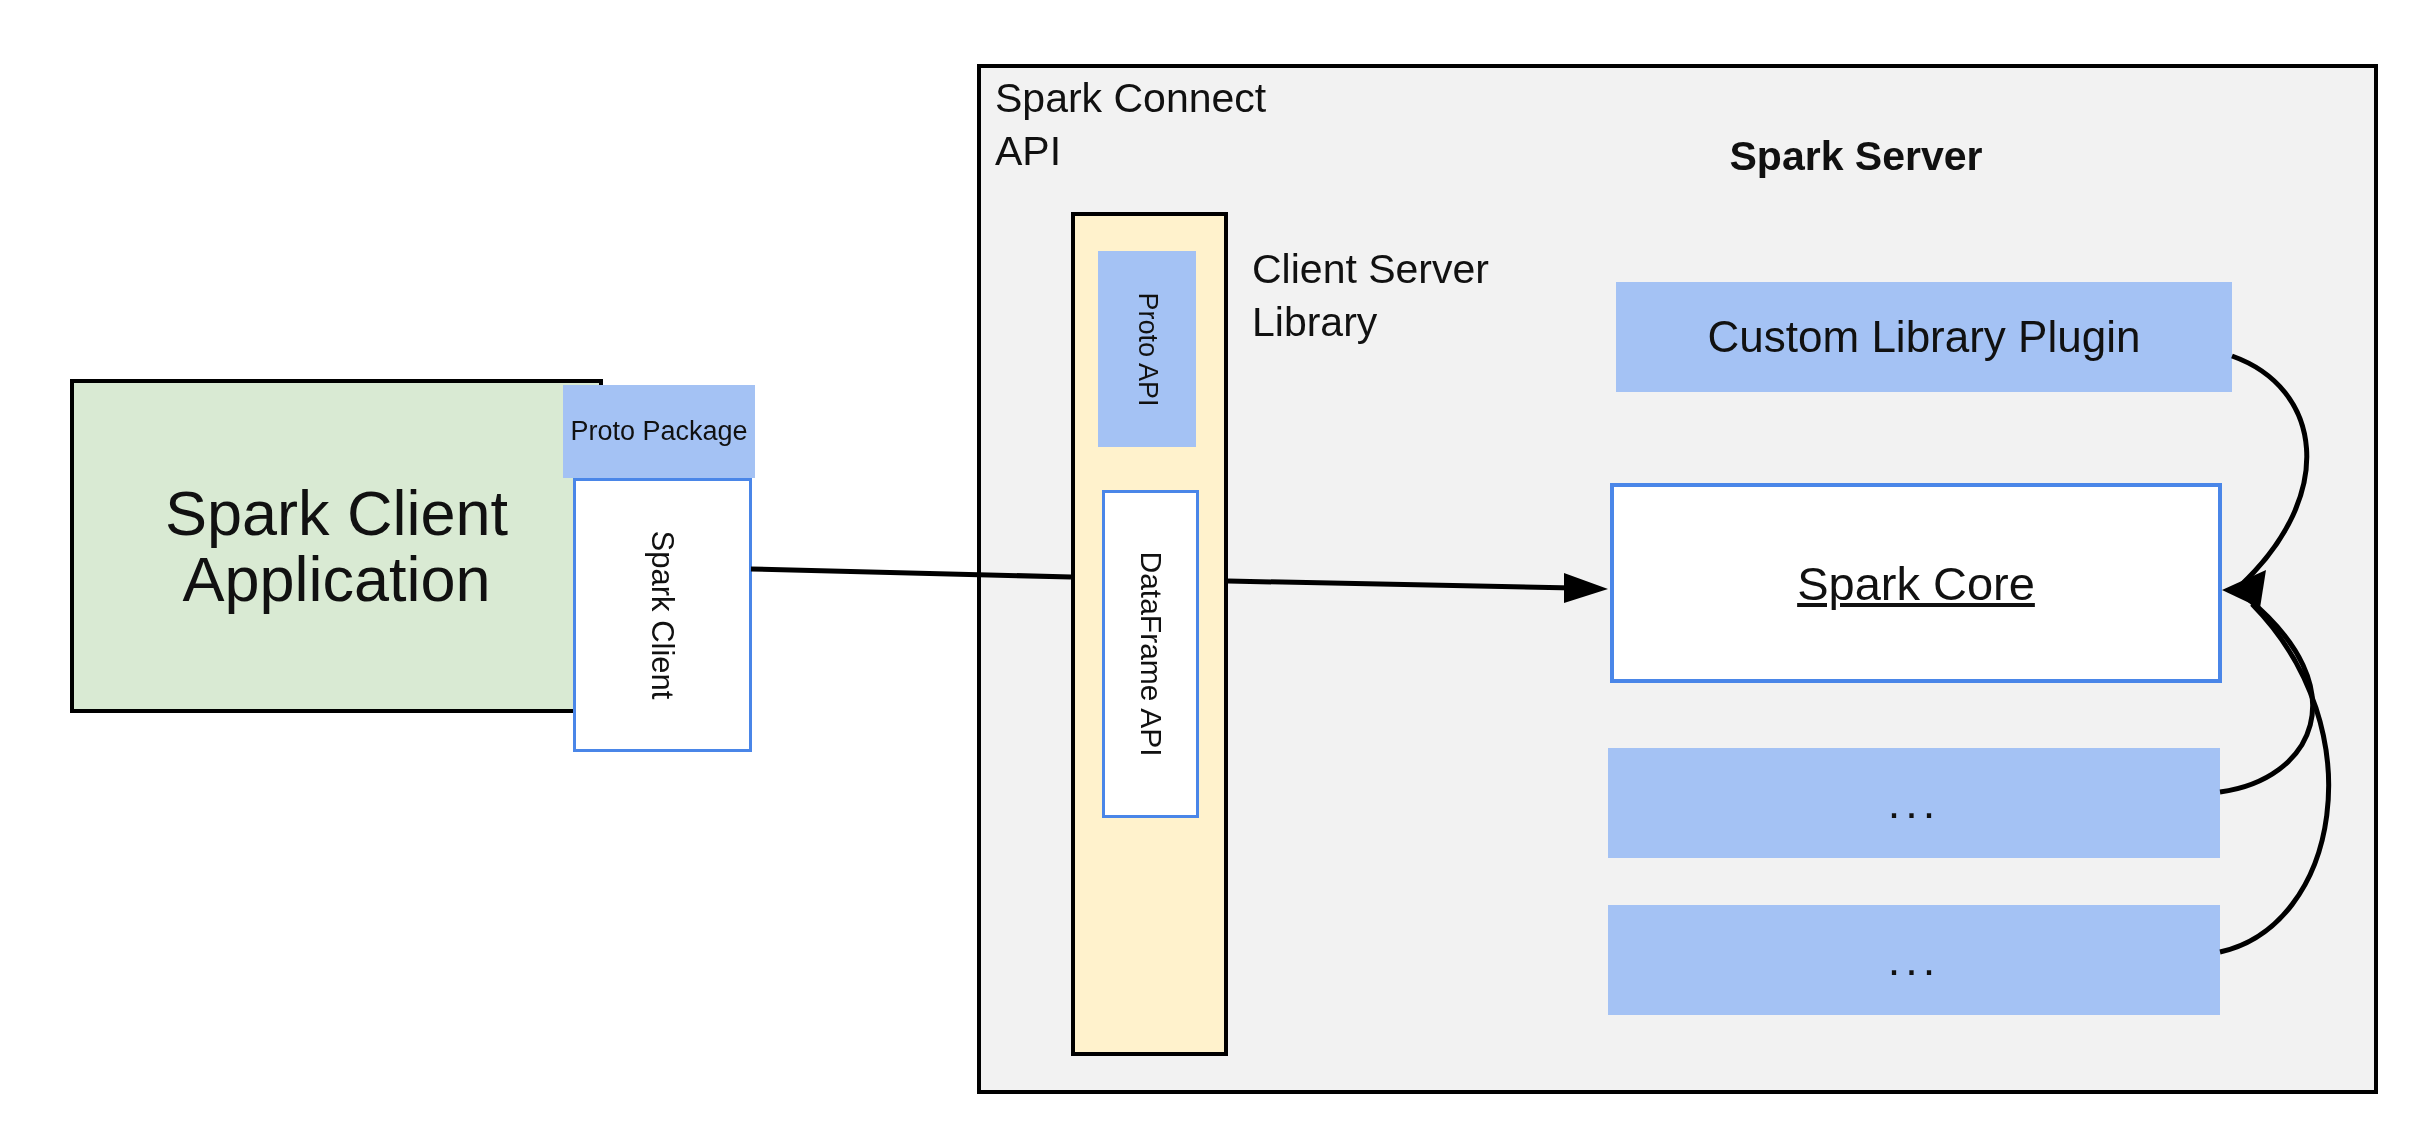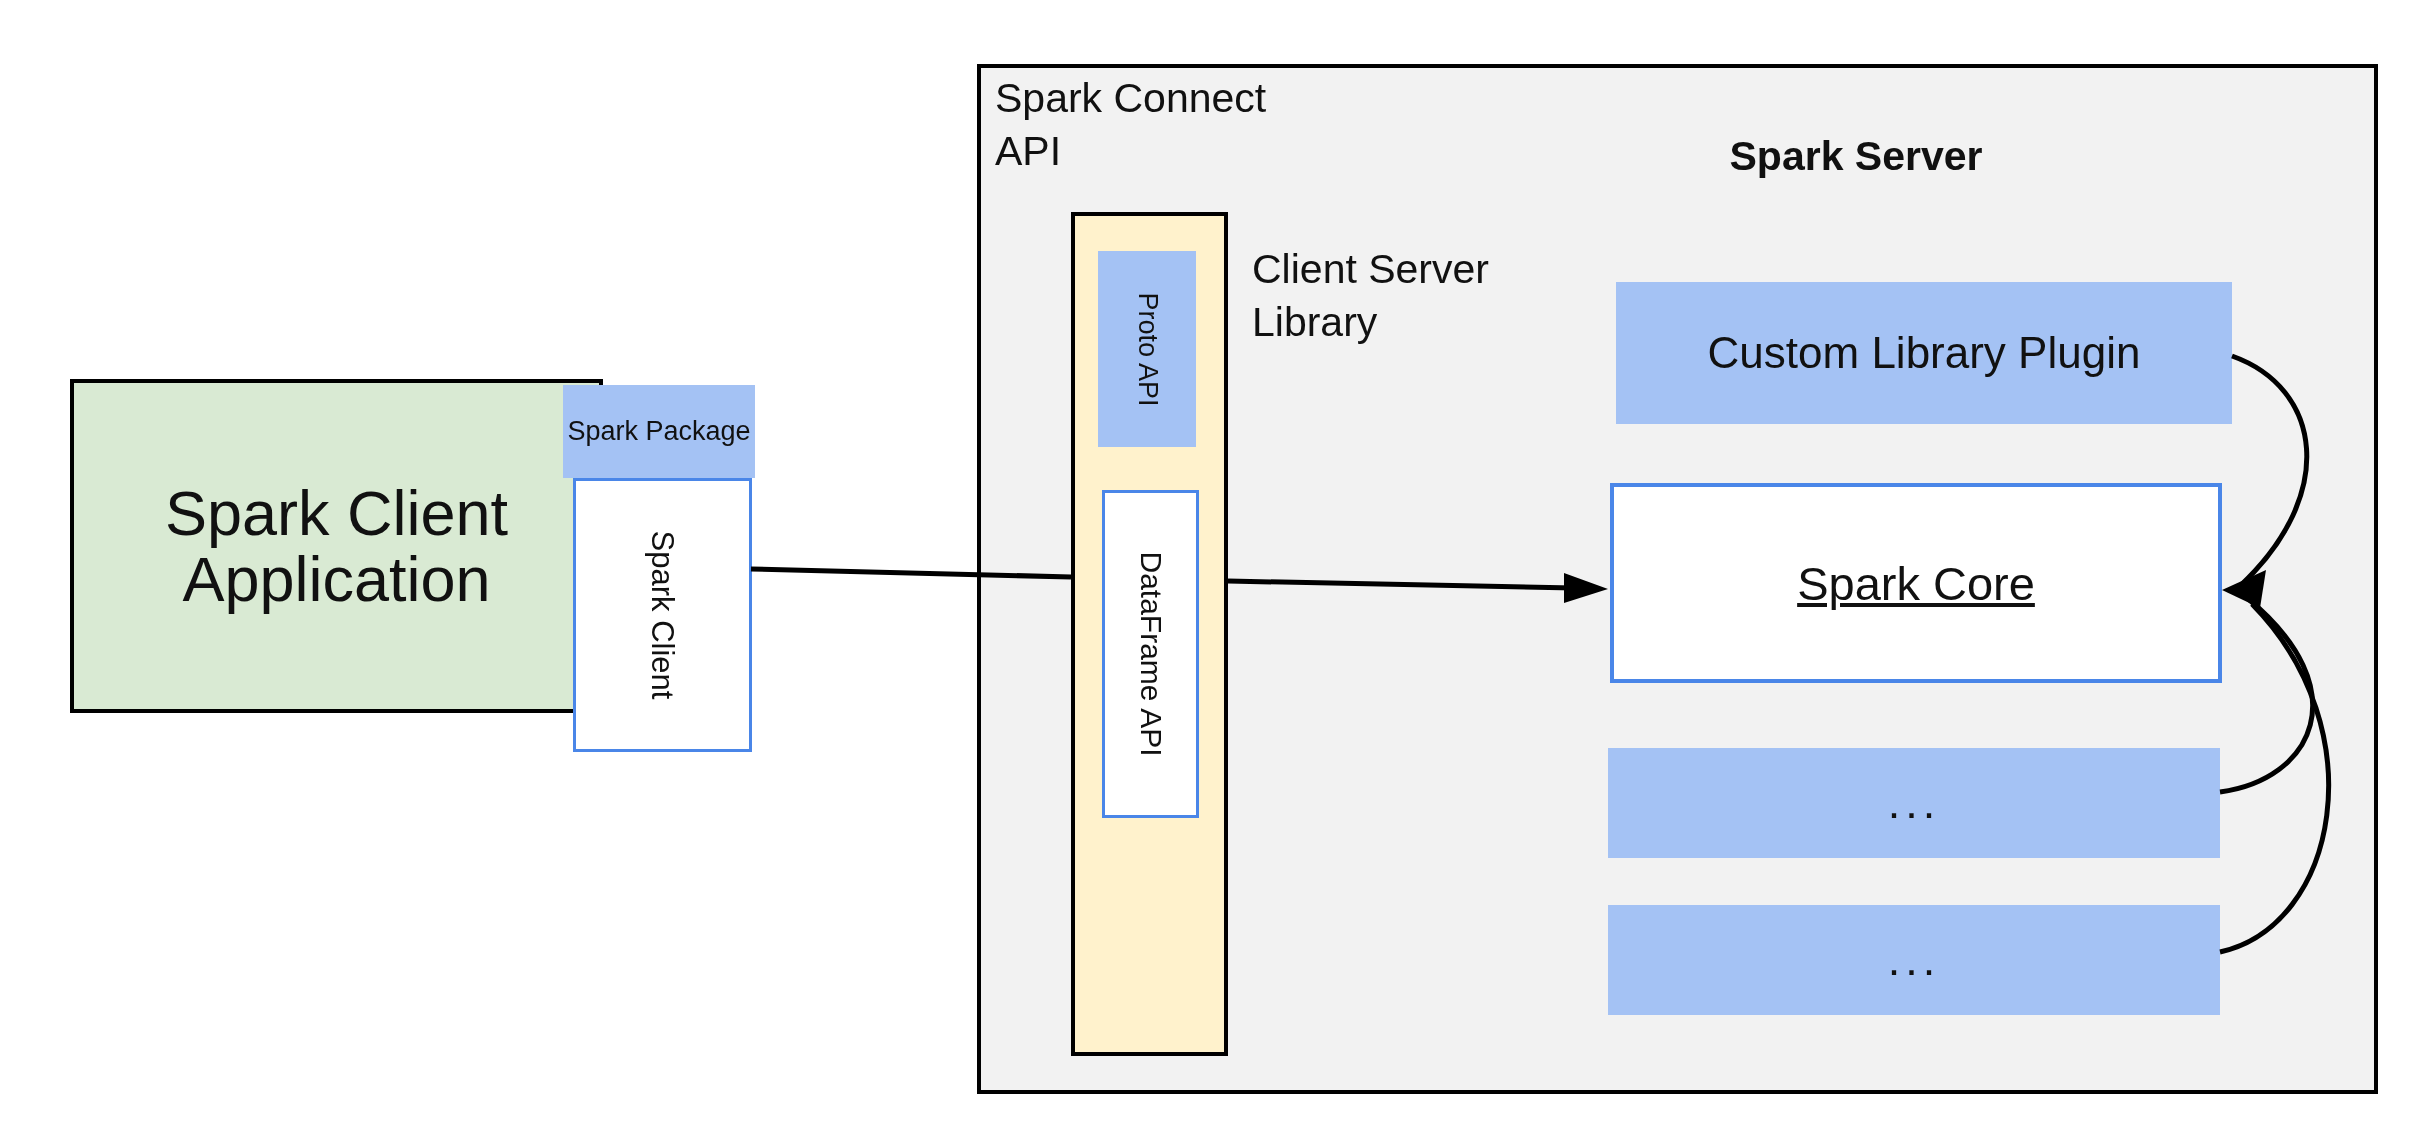--- a/index.html
+++ b/index.html
@@ -40,41 +40,41 @@
   .proto-box{left:1098px;top:251px;width:98px;height:196px;background:var(--blue);z-index:2;}
   .proto-box .vtext{font-size:27px;}
   .library-label{left:1252px;top:243px;width:320px;font-size:41px;line-height:53px;z-index:1;}
   .dataframe-box{left:1102px;top:490px;width:97px;height:328px;background:#ffffff;
                  border:3px solid var(--blue_border);z-index:2;}
   .dataframe-box .vtext{font-size:30px;}
 
   
   .server-title{left:1656px;top:101px;width:400px;font-size:41px;font-weight:bold;
                 text-align:center;z-index:1;margin-top:32px;}
-  .plugin-box{left:1616px;top:282px;width:616px;height:142px;background:var(--blue);
+  .plugin-box{left:1616px;top:282px;width:616px;height:110px;background:var(--blue);
               z-index:1;font-size:44px;}
   .core-box{left:1610px;top:483px;width:612px;height:200px;background:#ffffff;
             border:4px solid var(--blue_border);z-index:1;font-size:47px;text-decoration:underline;}
   .dots-box{width:612px;height:110px;background:var(--blue);z-index:1;font-size:45px;
             letter-spacing:5px;}
   .dots-1{left:1608px;top:748px;}
   .dots-2{left:1608px;top:905px;}
 
   svg.overlay{position:absolute;left:0;top:0;z-index:3;pointer-events:none;}
   svg.overlay .stroke{stroke:var(--line);stroke-width:5;fill:none;}
   svg.overlay .fill{fill:var(--line);stroke:none;}
 </style>
 </head>
 <body>
 
 <div class="abs center green-box">
   <div class="label">Spark Client Application</div>
 </div>
 <div class="abs center client-package">
-  <div>Spark Package</div>
+  <div>Proto Package</div>
 </div>
 <div class="abs center spark-client">
   <div class="vtext">Spark Client</div>
 </div>
 
 <div class="abs connect-box"></div>
 <div class="abs connect-title">Spark Connect API</div>
 
 <div class="abs yellow-box"></div>
 <div class="abs center proto-box">

